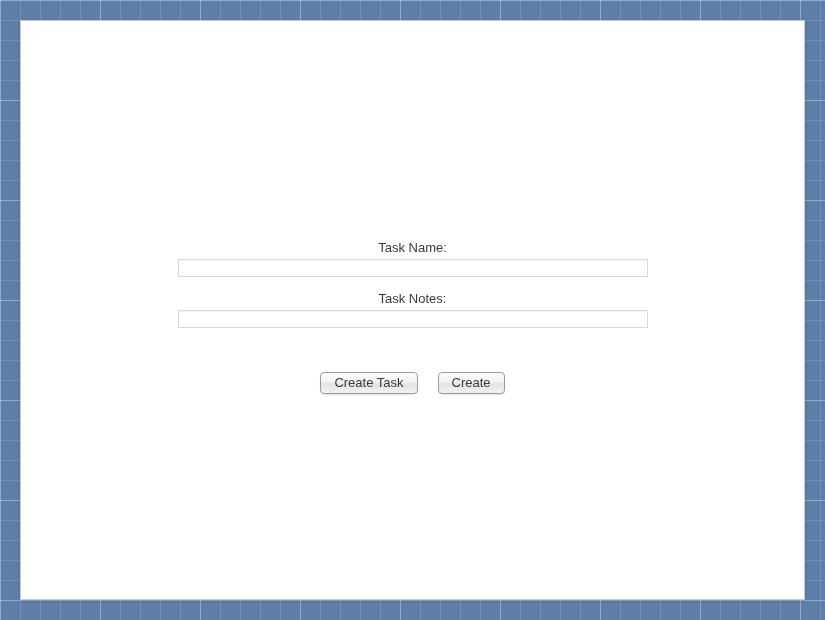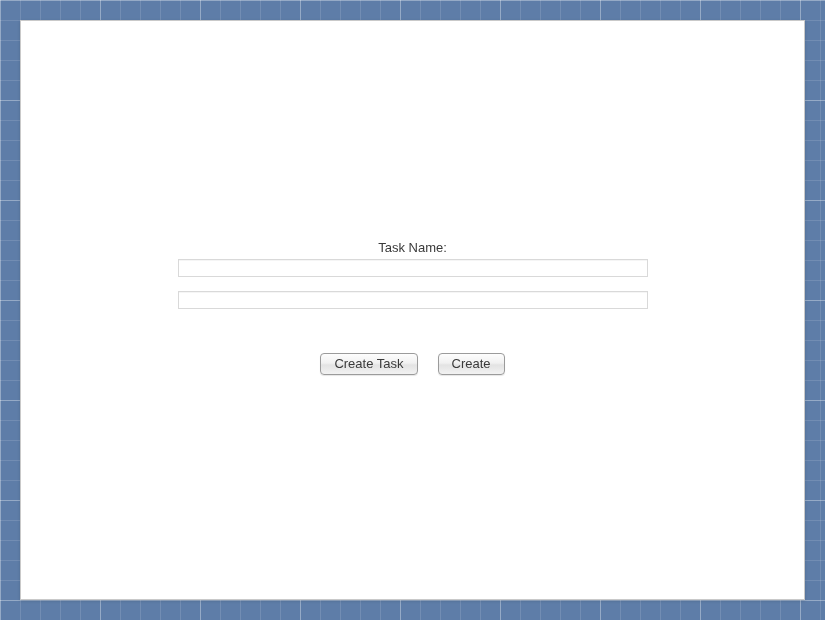--- a/index.html
+++ b/index.html
@@ -86,20 +86,21 @@
 <body>
 
 <div class="grid-bg"></div>
 
 <div class="canvas">
   <div class="form-wrap">
 
     <label class="field-label">Task Name:</label>
     <input class="field-input" type="text" value="" style="">
 
+    <label class="field-label">Task Notes:</label>
     <input class="field-input" type="text" value="" style="">
 
     <div class="button-row">
       <button class="btn">Create Task</button>
       <button class="btn">Create</button>
     </div>
 
   </div>
 </div>
 

